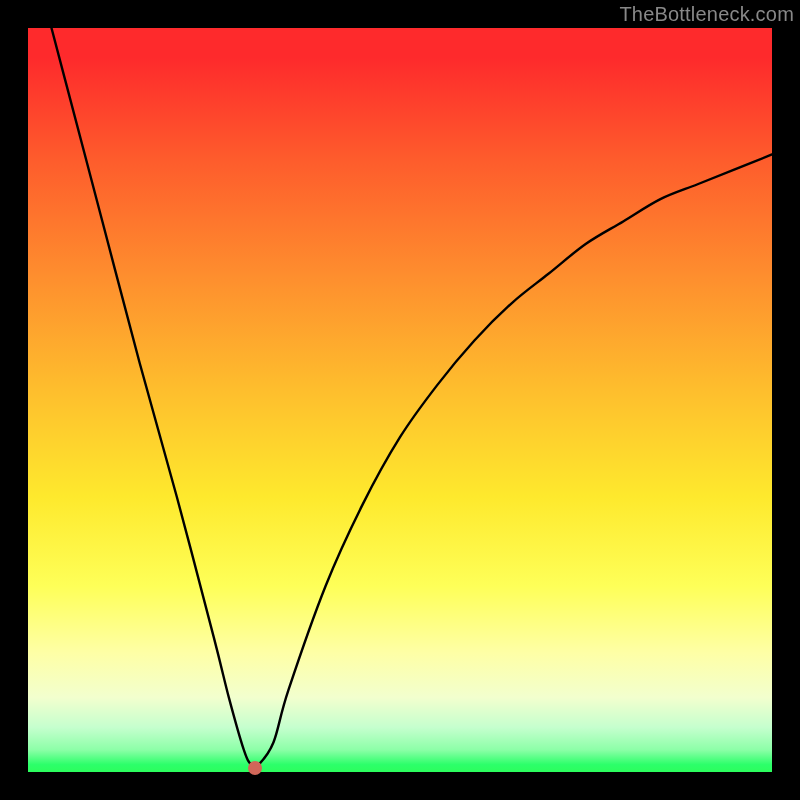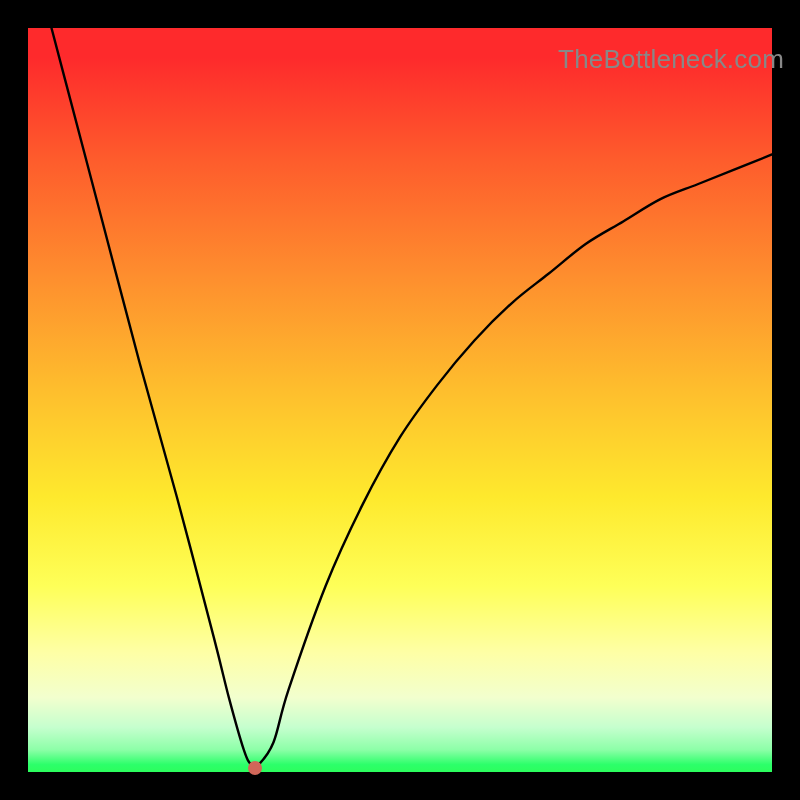--- a/index.html
+++ b/index.html
@@ -34,27 +34,26 @@
       #f2ffce 90%,
       #c5ffce 94%,
       #8dffa8 97%,
       #2cff6a 99%,
       #2cfe5d 100%
     );
   }
   .watermark {
     position: absolute;
     top: 3px;
-    right: 16px;
+    right: 6px;
     font-family: Arial, Helvetica, sans-serif;
-    font-size: 26px;
+    font-size: 20px;
     color: #888;
     letter-spacing: 0.2px;
     user-select: none;
-    margin-top: 41px;
   }
   svg.curve {
     position: absolute;
     left: 0;
     top: 0;
     width: 744px;
     height: 744px;
     overflow: visible;
   }
   .dot {

